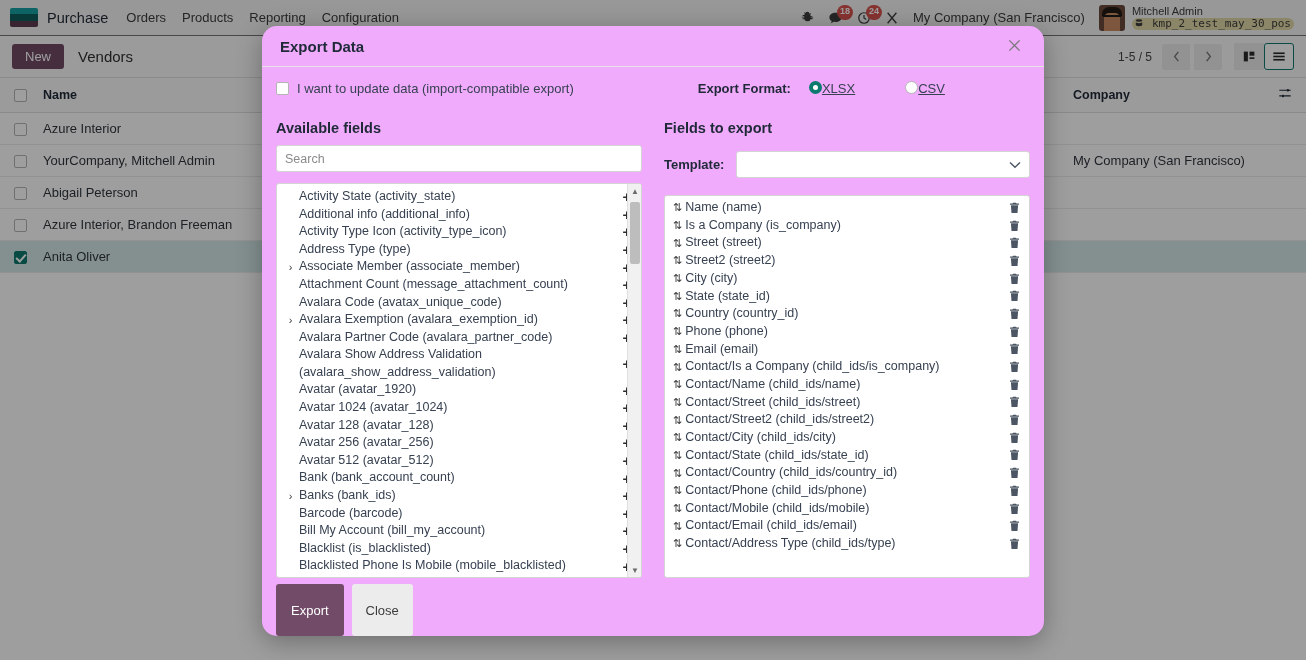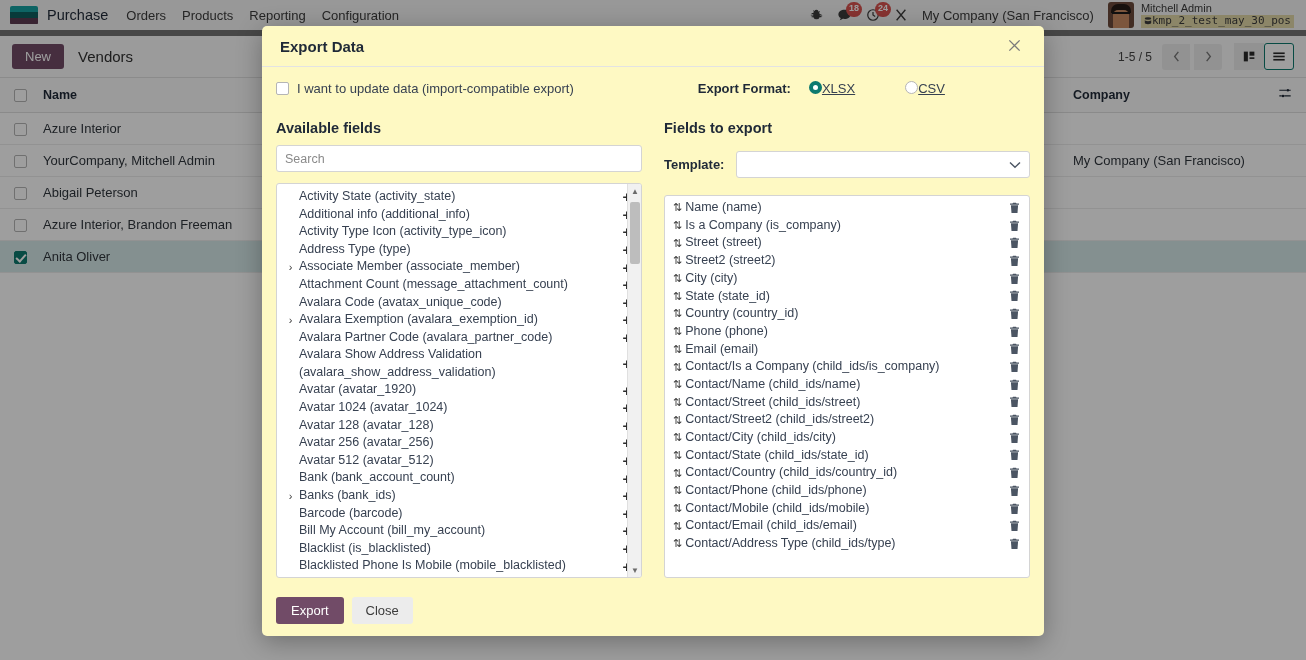--- a/index.html
+++ b/index.html
@@ -21,21 +21,21 @@
   .dim-overlay {
     position: absolute; inset: 0;
     background: rgba(0,0,0,0.38);
     z-index: 50;
   }
 
   
   .navbar {
     height: 36px;
     background: #f5f5f5;
-    border-bottom: 6px solid #737373;
+    border-bottom: 1px solid #737373;
     display: flex; align-items: center;
     padding: 0 10px;
     position: relative;
   }
   .brand {
     display: flex; align-items: center; gap: 9px;
     margin-right: 18px;
   }
   .logo-mark {
     width: 28px; height: 19px;
@@ -84,24 +84,24 @@
     background: #c98c63; border-radius: 5px 5px 0 0;
   }
   .avatar .glasses {
     position: absolute; left: 4px; top: 10px; right: 4px; height: 4px;
     border-top: 2px solid #1b1b1b;
   }
   .user-text { display: flex; flex-direction: column; line-height: 1.15; }
   .user-name { font-size: 11px; color: #3c3c3c; }
   .db-name {
     font-size: 11px; color: #3c3c3c;
-    background: #e3d9a8; border-radius: 0;
+    background: #e3d9a8; border-radius: 6px;
     padding: 0 3px;
     font-family: "DejaVu Sans Mono", monospace;
-    display: flex; align-items: center; gap: 0;
+    display: flex; align-items: center; gap: 9px;
   }
 
   
   .control-panel {
     height: 42px;
     background: #fafafa;
     border-bottom: 1px solid #e0e0e0;
     display: flex; align-items: center;
     padding: 0 12px;
   }
@@ -170,22 +170,22 @@
     transform: rotate(42deg);
   }
   tr.row-selected td { background: #d6e9e8; }
   .th-settings { text-align: right !important; padding-right: 14px !important; }
 
   
   .modal {
     position: absolute;
     left: 262px; top: 26px;
     width: 782px; height: 610px;
-    background: #fef9c3;
-    border-radius: 5px;
+    background: #f0abfc;
+    border-radius: 15px;
     box-shadow: 0 6px 26px rgba(0,0,0,0.3);
     z-index: 100;
     display: flex; flex-direction: column;
   }
   .modal-header {
     height: 41px;
     display: flex; align-items: center;
     padding: 0 18px;
     border-bottom: 1px solid #e3e3e3;
   }
@@ -318,21 +318,21 @@
   .el-handle {
     color: #3a3a3a; font-size: 11px;
     margin-right: 3px; cursor: grab;
     flex: 0 0 auto;
   }
   .el-label { flex: 1; line-height: 17.5px; }
   .el-trash { color: #4b5563; flex: 0 0 auto; display: flex; align-items: center; }
 
   .modal-footer {
     height: 52px;
-    display: flex; align-items: center;
+    display: flex; 
     padding: 0 14px;
     gap: 8px;
   }
   .btn-export {
     background: #714b67; color: #fff;
     border: none; border-radius: 3px;
     font-size: 13px; padding: 6px 15px; cursor: pointer;
   }
   .btn-close {
     background: #ececec; color: #3c3c3c;

